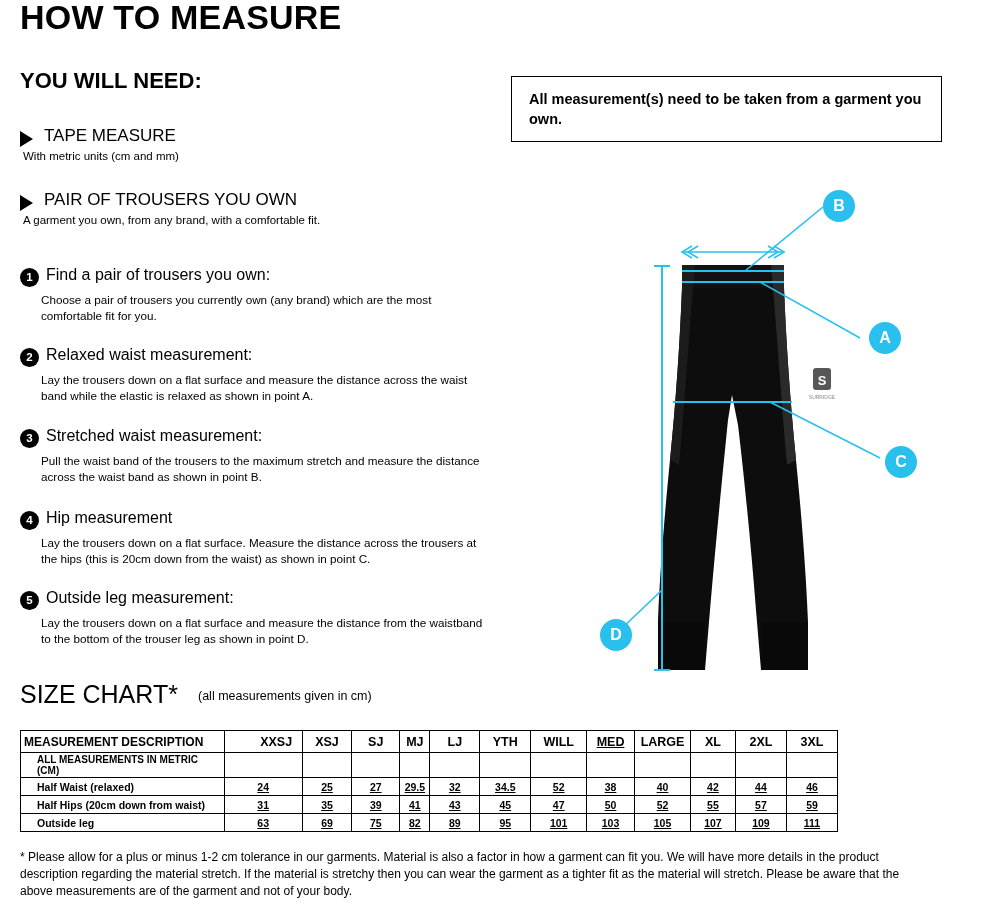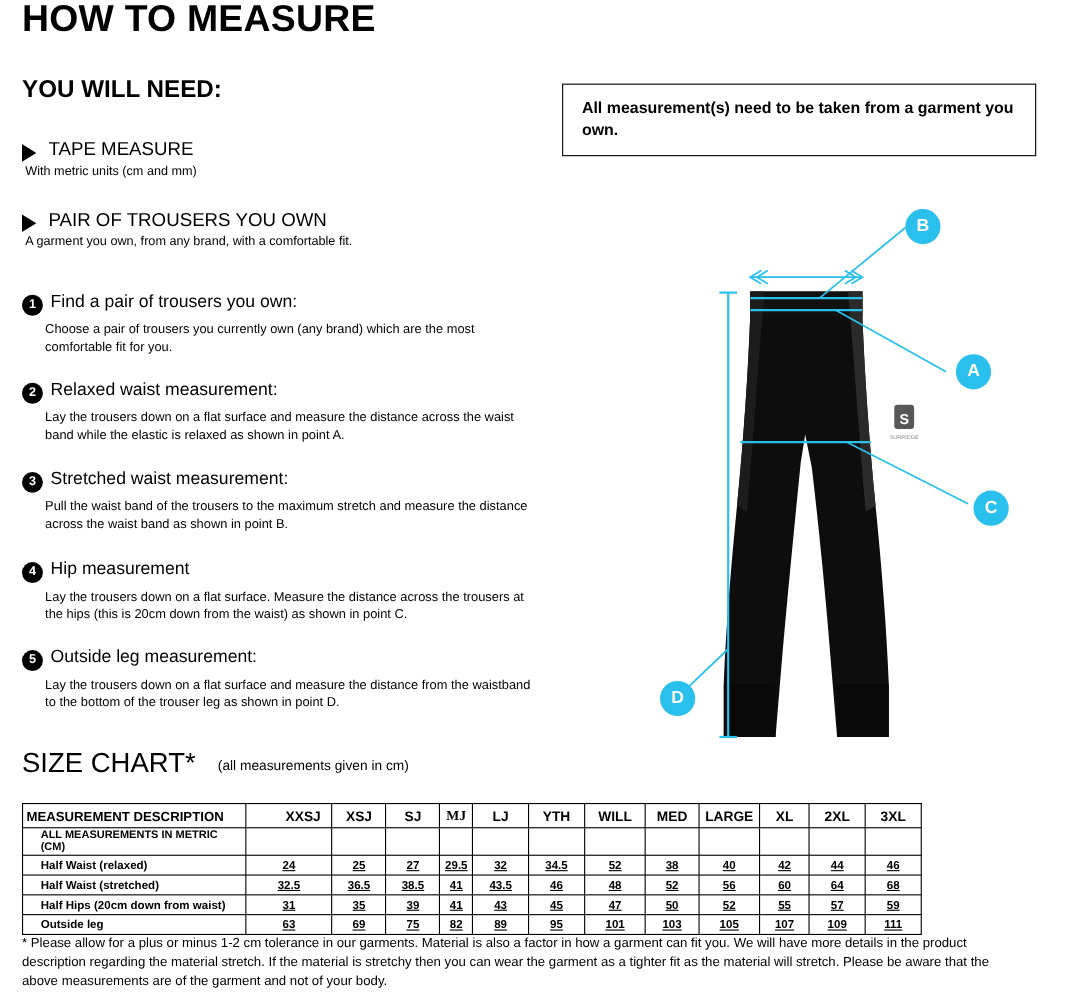--- a/index.html
+++ b/index.html
@@ -315,25 +315,25 @@
   <div id="sizechart-head">SIZE CHART*</div>
   <div id="sizechart-note">(all measurements given in cm)</div>
 
   <table id="size-table">
     <thead>
       <tr>
         <th class="first" style="width:215px;">MEASUREMENT DESCRIPTION</th>
         <th style="width:50px;padding-left:28px;">XXSJ</th>
         <th style="width:48px;">XSJ</th>
         <th style="width:48px;">SJ</th>
-        <th style="width:26px;font-family:Liberation Serif, serif;">MJ</th>
+        <th style="width:26px;">MJ</th>
         <th style="width:50px;">LJ</th>
         <th style="width:50px;">YTH</th>
         <th style="width:54px;">WILL</th>
-        <th style="width:46px;">MED</th>
+        <th style="width:46px;text-decoration:underline;">MED</th>
         <th style="width:52px;">LARGE</th>
         <th style="width:44px;">XL</th>
         <th style="width:50px;">2XL</th>
         <th style="width:50px;">3XL</th>
       </tr>
     </thead>
     <tbody>
       <tr class="metric">
         <td class="rowlabel">ALL MEASUREMENTS IN METRIC (CM)</td>
         <td></td>
@@ -359,35 +359,20 @@
         <td class="val">32</td>
         <td class="val">34.5</td>
         <td class="val">52</td>
         <td class="val">38</td>
         <td class="val">40</td>
         <td class="val">42</td>
         <td class="val">44</td>
         <td class="val">46</td>
       </tr>
 
-      <tr>
-        <td class="rowlabel">Half Waist (stretched)</td>
-        <td class="val">32.5</td>
-        <td class="val">36.5</td>
-        <td class="val">38.5</td>
-        <td class="val">41</td>
-        <td class="val">43.5</td>
-        <td class="val">46</td>
-        <td class="val">48</td>
-        <td class="val">52</td>
-        <td class="val">56</td>
-        <td class="val">60</td>
-        <td class="val">64</td>
-        <td class="val">68</td>
-      </tr>
 
       <tr>
         <td class="rowlabel">Half Hips (20cm down from waist)</td>
         <td class="val">31</td>
         <td class="val">35</td>
         <td class="val">39</td>
         <td class="val">41</td>
         <td class="val">43</td>
         <td class="val">45</td>
         <td class="val">47</td>

